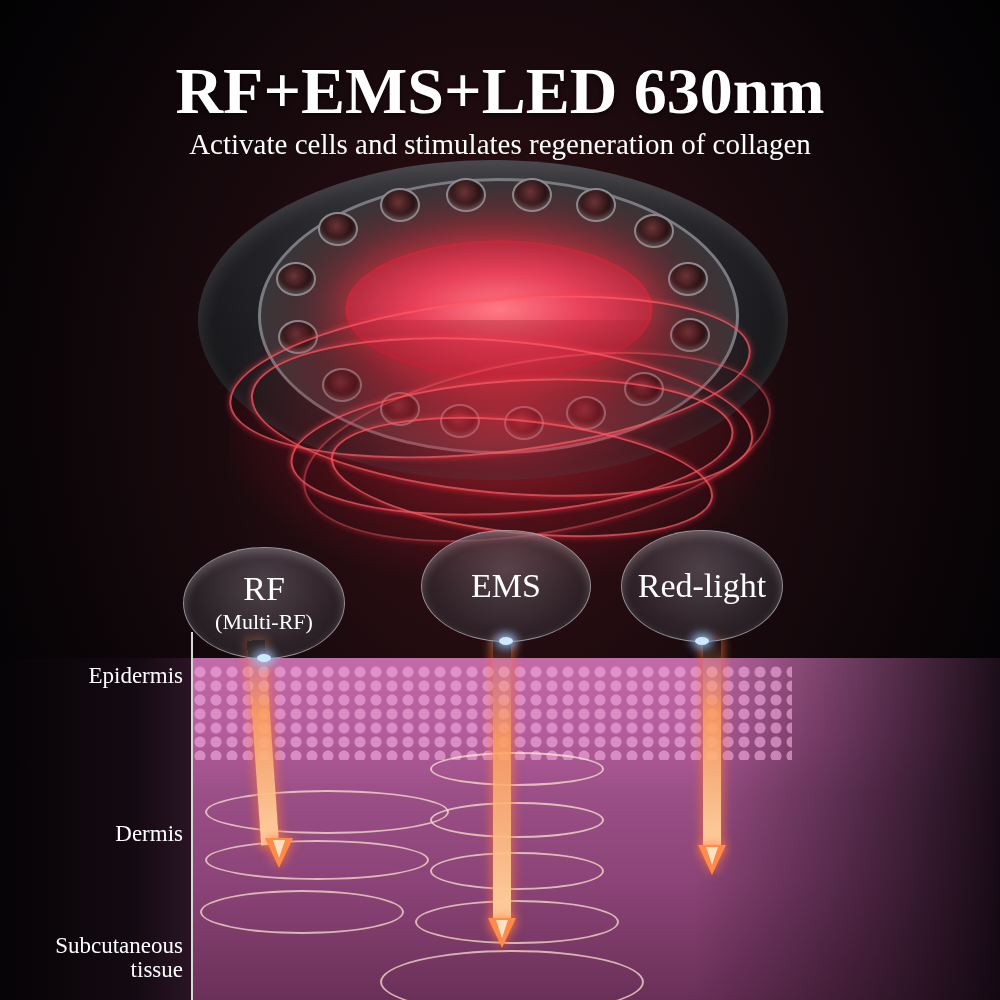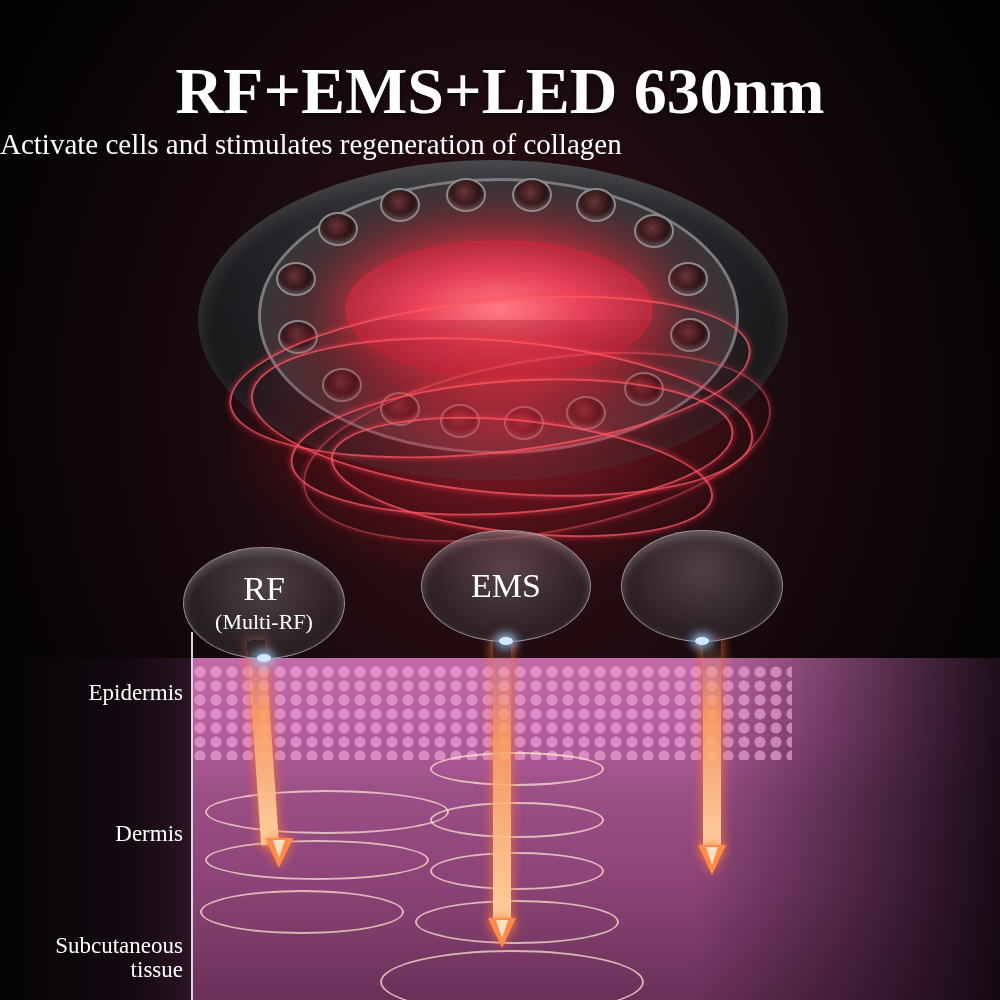--- a/index.html
+++ b/index.html
@@ -8,21 +8,21 @@
       background: radial-gradient(ellipse at 50% 40%, #3a1015 0%, #1a0a0e 40%, #050305 75%, #000 100%);
       font-family: "Liberation Serif", "DejaVu Serif", serif;
       color: #fff;
     }
     .title {
       position: absolute; left: 0; top: 58px; width: 1000px; text-align: center;
       font-size: 66px; font-weight: bold; letter-spacing: 0px; line-height: 1;
       text-shadow: 0 2px 4px rgba(0,0,0,0.6);
     }
     .subtitle {
-      position: absolute; left: 0; top: 130px; width: 1000px; 
+      position: absolute; left: 0; top: 130px; width: 1000px; text-align: center;
       font-size: 29px; line-height: 1;
     }
     
     .device-outer {
       position: absolute; left: 198px; top: 160px; width: 590px; height: 320px;
       border-radius: 50%;
       background: radial-gradient(ellipse at 50% 30%, #4a4a50 0%, #222226 55%, #0c0c0e 100%);
       box-shadow: inset 0 6px 20px rgba(255,255,255,0.15);
     }
     .device-plate {
@@ -172,23 +172,24 @@
   <div class="bubble" style="left:183px;top:547px;width:160px;height:110px">
     <span class="main">RF</span>
     <span class="sub">(Multi-RF)</span>
     <span class="dot"></span>
   </div>
   <div class="bubble" style="left:421px;top:530px;width:168px;height:110px">
     <span class="main">EMS</span>
     <span class="dot"></span>
   </div>
   <div class="bubble" style="left:621px;top:530px;width:160px;height:110px">
+    <span class="main">Red-light</span>
     <span class="dot"></span>
   </div>
 
   <div class="divider"></div>
-  <div class="layer-label" style="top:681px">Epidermis</div>
+  <div class="layer-label" style="top:664px">Epidermis</div>
   <div class="layer-label" style="top:822px">Dermis</div>
   <div class="layer-label" style="top:934px">
     <div>Subcutaneous</div>
     <div>tissue</div>
   </div>
 </div>
 
 </body></html>

